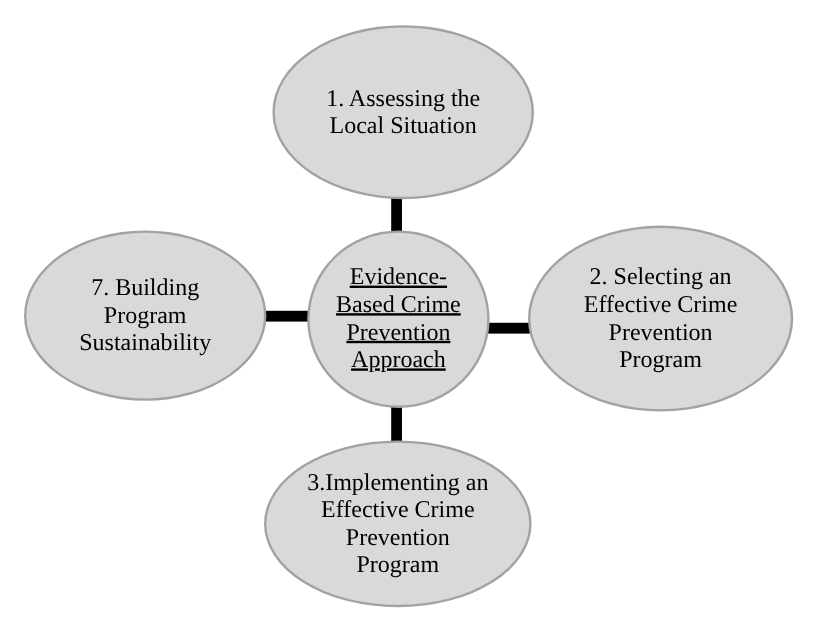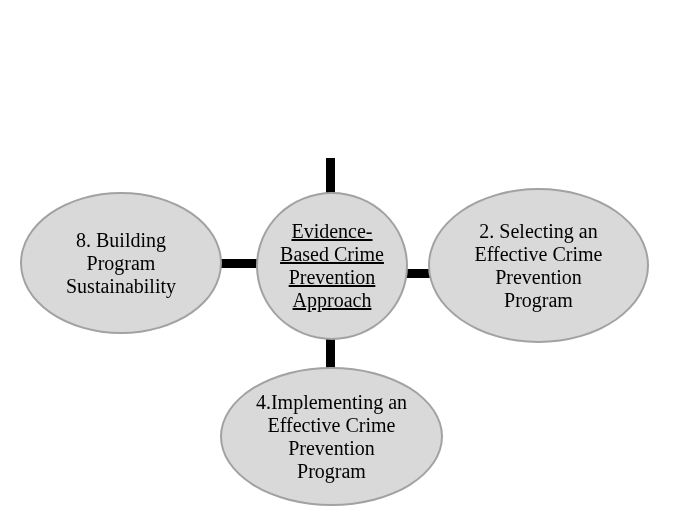--- a/index.html
+++ b/index.html
@@ -35,52 +35,56 @@
   }
   .node .label {
     display: block;
     text-align: center;
     color: var(--text, #000000);
     font-size: 20px;
     line-height: 23px;
     white-space: pre-line;
   }
   .node-top    { left: 227px; top: 21px;  width: 218px; height: 145px; }
-  .node-right  { left: 428px; top: 188px; width: 221px; height: 155px; }
+  .node-right  { left: 440px; top: 188px; width: 221px; height: 155px; }
   .node-bottom { left: 220px; top: 367px; width: 223px; height: 139px; }
   .node-left   { left: 20px;  top: 192px; width: 202px; height: 142px; }
   .node-center { left: 256px; top: 192px; width: 152px; height: 148px; text-decoration: underline; }
 </style>
 </head>
 <body>
 
 <div class="canvas">
 
   <div class="connector conn-top"></div>
   <div class="connector conn-right"></div>
   <div class="connector conn-bottom"></div>
   <div class="connector conn-left"></div>
 
+  <div class="node node-top">
+    <span class="label">1. Assessing the
+Local Situation</span>
+  </div>
 
   <div class="node node-right">
     <span class="label">2. Selecting an
 Effective Crime
 Prevention
 Program</span>
   </div>
 
   <div class="node node-bottom">
-    <span class="label">4.Implementing an
+    <span class="label">3.Implementing an
 Effective Crime
 Prevention
 Program</span>
   </div>
 
   <div class="node node-left">
-    <span class="label">8. Building
+    <span class="label">7. Building
 Program
 Sustainability</span>
   </div>
 
   <div class="node node-center">
     <span class="label">Evidence-
 Based Crime
 Prevention
 Approach</span>
   </div>

